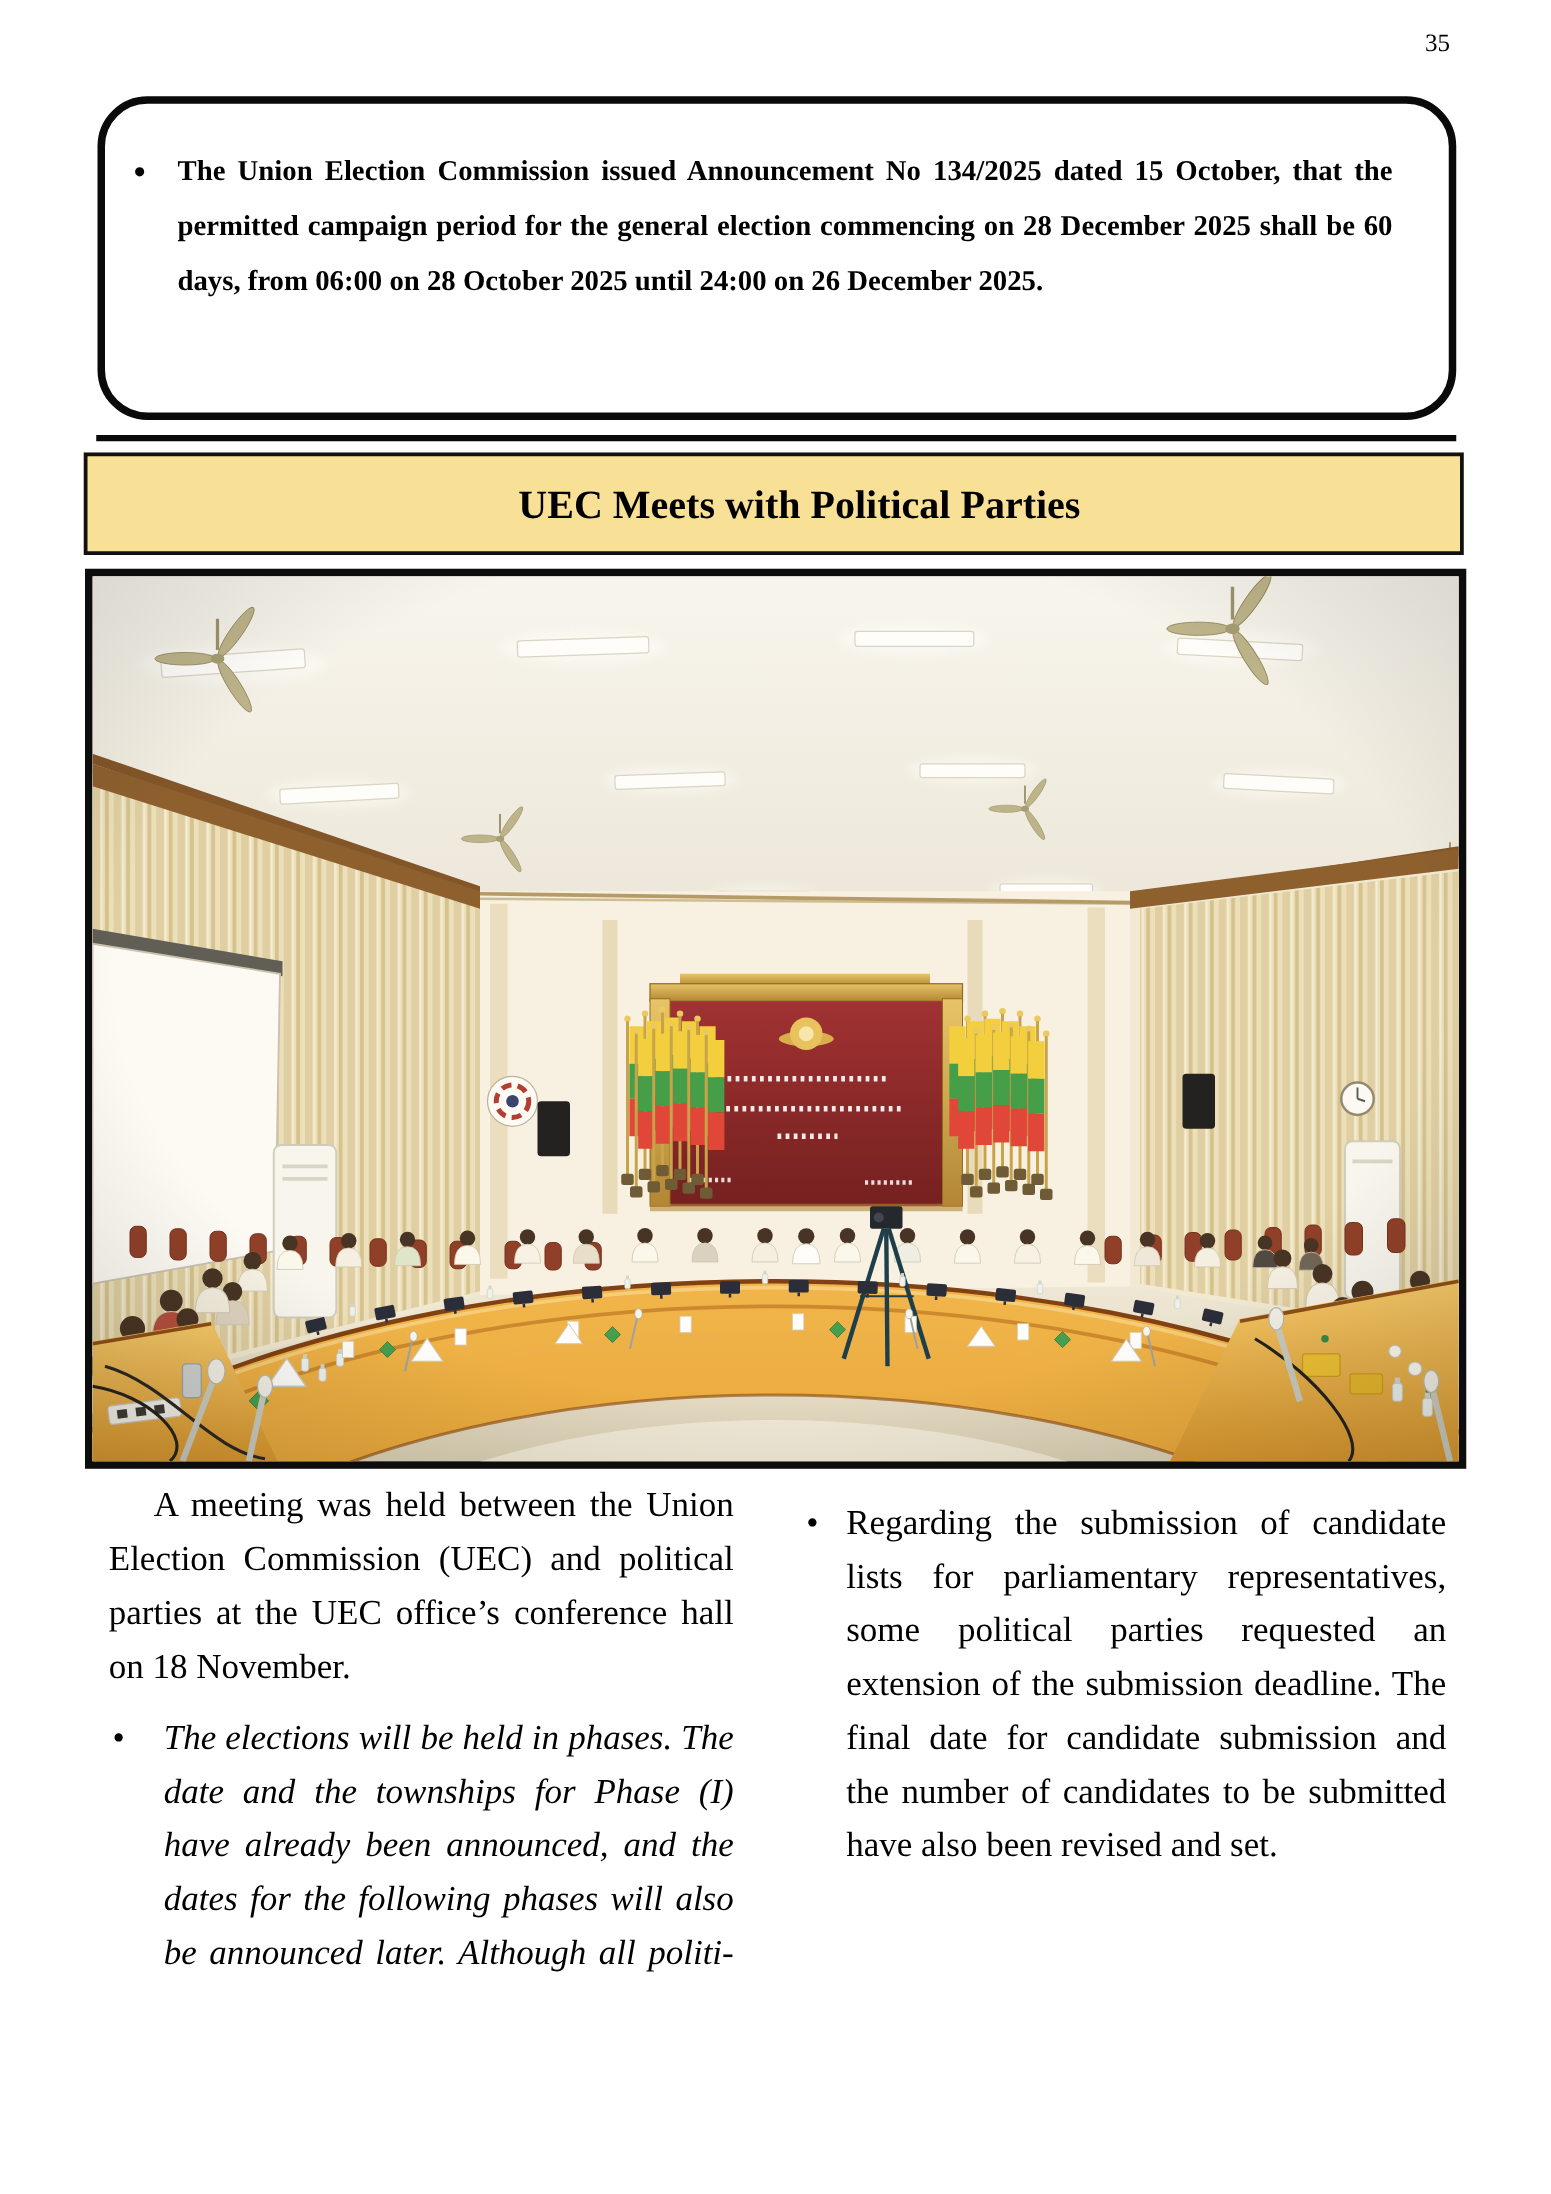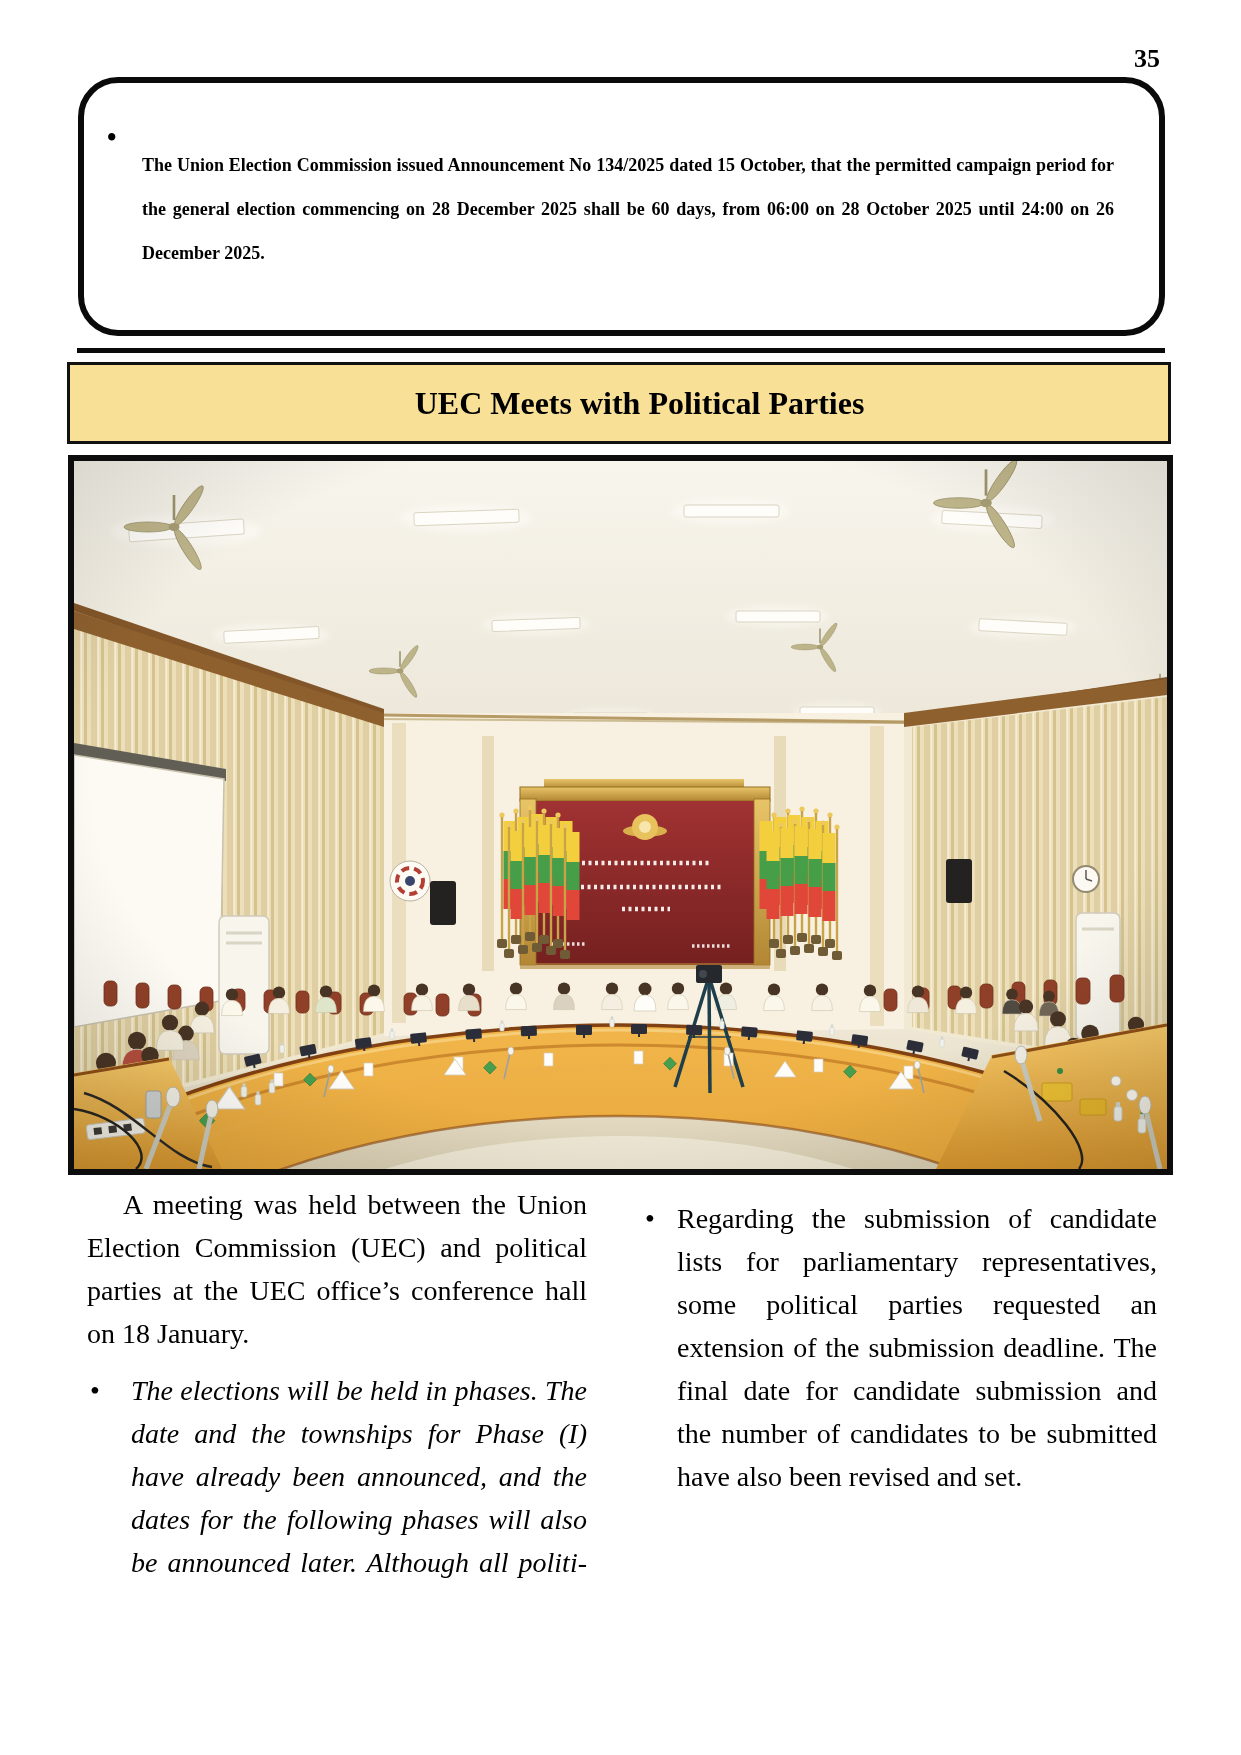--- a/index.html
+++ b/index.html
@@ -2,29 +2,29 @@
 <html><head>
 <meta charset="utf-8">
 <style>
   html,body{margin:0;padding:0;background:#ffffff;}
   body{
     position:relative;width:1241px;height:1755px;overflow:hidden;
     font-family:"Liberation Serif","DejaVu Serif",serif;color:#000;
   }
   .page-num{
     position:absolute;top:24px;left:1000px;width:160px;text-align:right;
-    font-size:26px;font-weight:bold;margin-top:20px;
+    font-size:20px;font-weight:normal;
   }
   .ann-box{
     position:absolute;left:78px;top:77px;width:1087px;height:259px;
     border:6px solid #0a0a0a;border-radius:40px;box-sizing:border-box;
     padding:32px 45px 0 16px;display:flex;
   }
   .ann-box .bm{flex:none;width:35px;padding-left:7px;font-weight:bold;font-size:27px;line-height:44px;}
-  .ann-box .bt{flex:1;font-weight:bold;font-size:18px;line-height:44px;text-align:justify;margin-top:28px;}
+  .ann-box .bt{flex:1;font-weight:bold;font-size:23px;line-height:44px;text-align:justify;}
   .divider{position:absolute;left:77px;top:348px;width:1088px;height:5px;background:#0a0a0a;}
   .banner{
     position:absolute;left:67px;top:362px;width:1104px;height:82px;box-sizing:border-box;
     background:#F9E097;border:3px solid #111;
     display:flex;align-items:center;justify-content:center;
     font-weight:bold;font-size:32px;padding-left:41px;
   }
   .photo{
     position:absolute;left:68px;top:455px;width:1105px;height:720px;box-sizing:border-box;
     border:6px solid #0d0d0d;background:#efe9db;
@@ -488,21 +488,21 @@
     <ellipse cx="947" cy="594" rx="6" ry="9" fill="#f2f2ec" stroke="#b5b9b0"></ellipse>
     <ellipse cx="1071" cy="644" rx="6" ry="9" fill="#f2f2ec" stroke="#b5b9b0"></ellipse>
   </g>
 
   <rect width="1093" height="708" fill="#f5c96e" opacity="0.04"></rect>
   <rect width="1093" height="708" fill="url(#gVig)"></rect>
 </svg>
 </div>
 
 <div class="col col-left">
-  <p class="para">A meeting was held between the Union Election Commission (UEC) and political parties at the UEC office’s conference hall on 18 January.</p>
+  <p class="para">A meeting was held between the Union Election Commission (UEC) and political parties at the UEC office’s conference hall on 18 November.</p>
   <div class="bullet-item jlast">
     <div class="bm">•</div>
     <div class="bt">The elections will be held in phases. The date and the townships for Phase (I) have already been announced, and the dates for the following phases will also be announced later. Although all politi-</div>
   </div>
 </div>
 
 <div class="col col-right">
   <div class="bullet-item">
     <div class="bm">•</div>
     <div class="bt">Regarding the submission of candidate lists for parliamentary representatives, some political parties requested an extension of the submission deadline. The final date for candidate submission and the number of candidates to be submitted have also been revised and set.</div>

